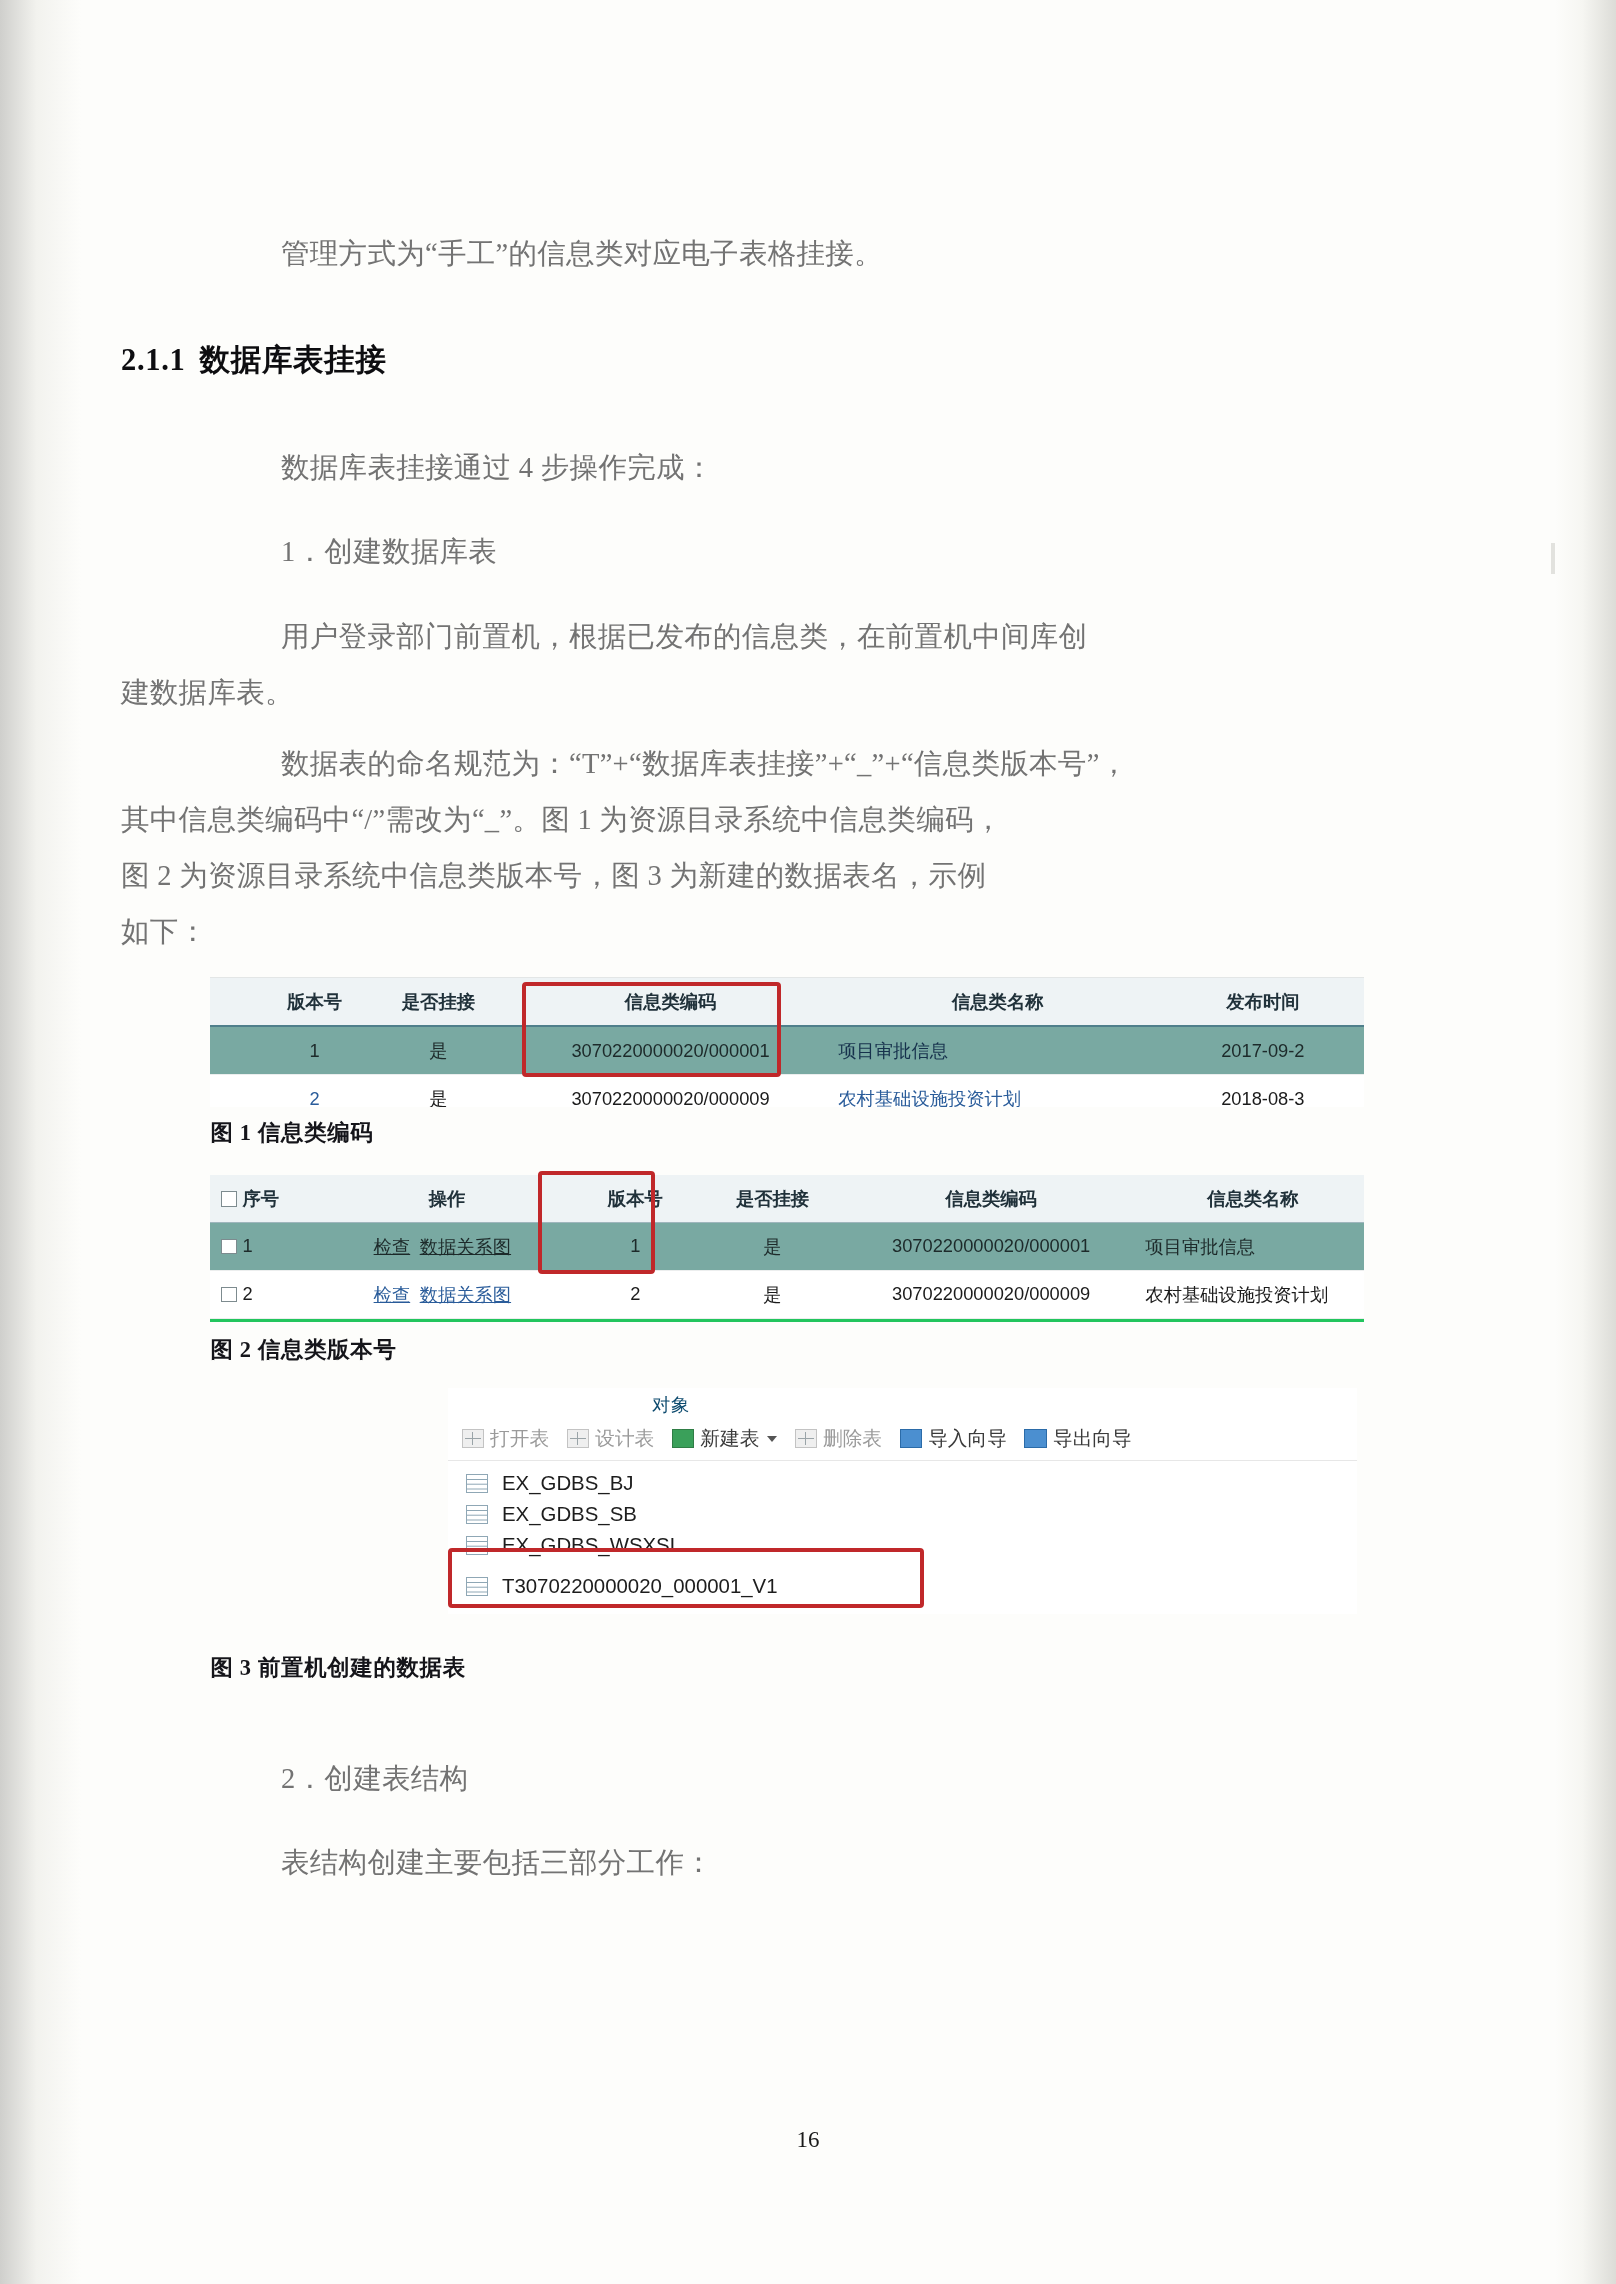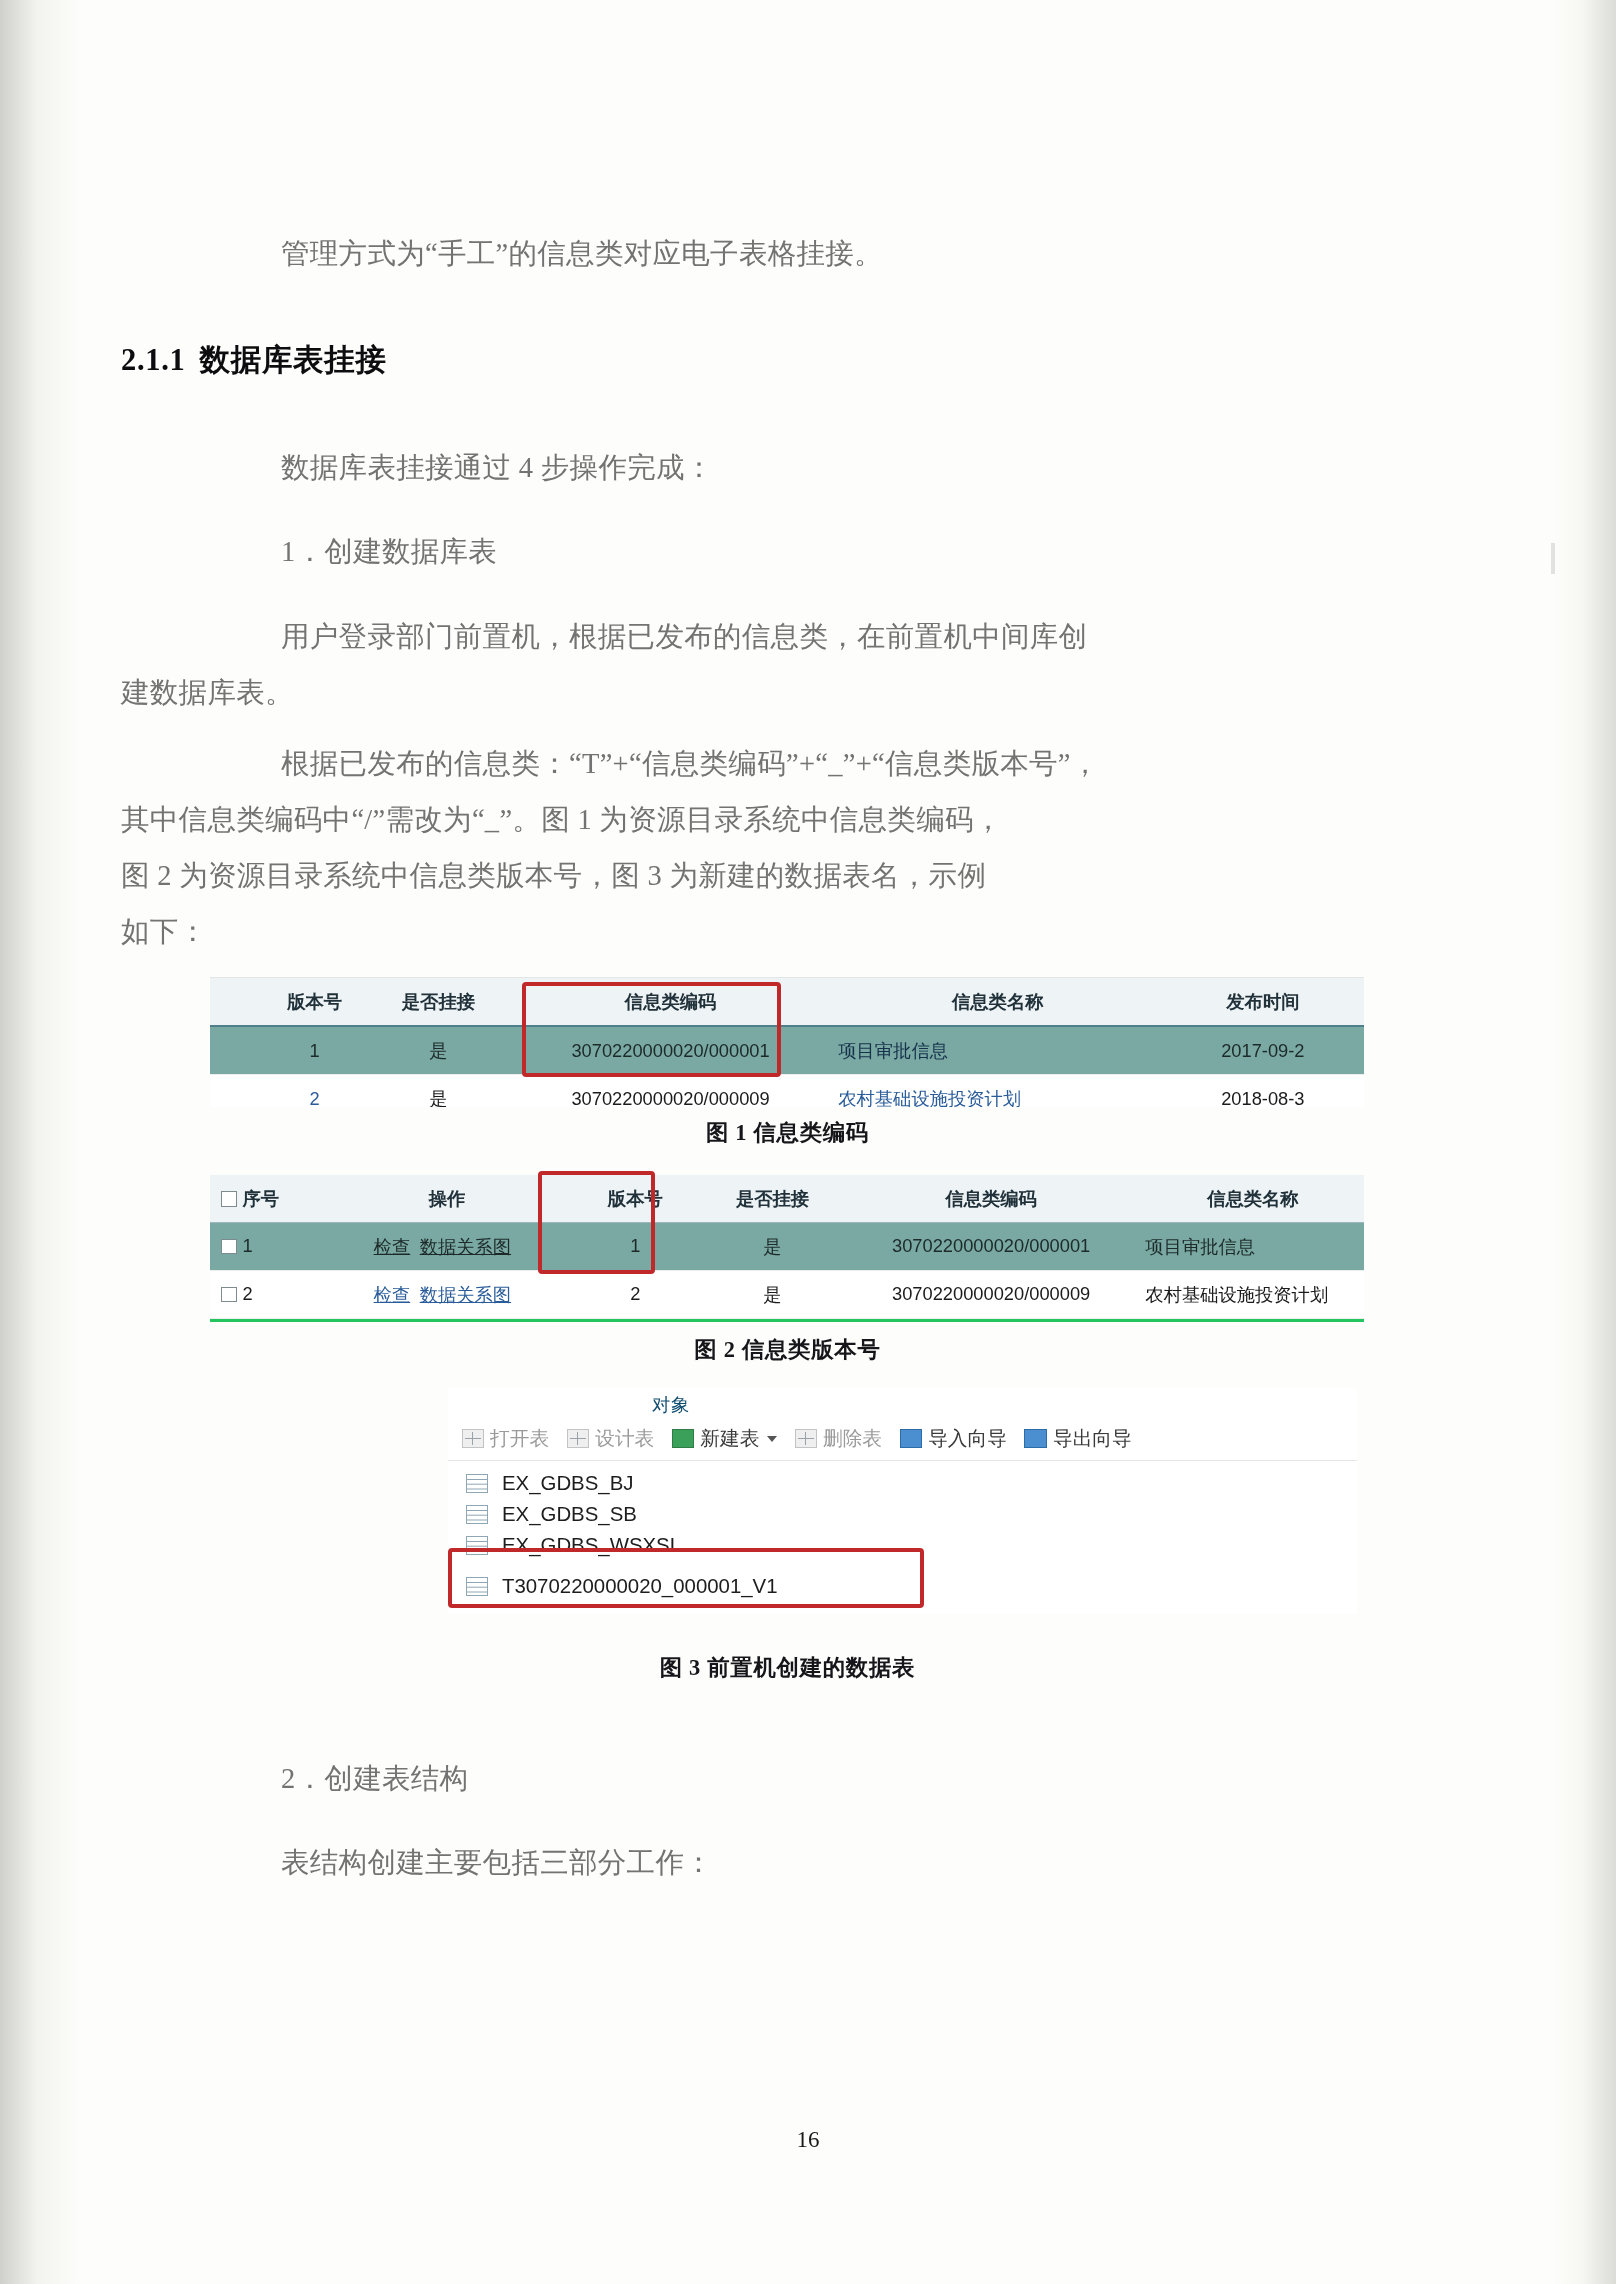--- a/index.html
+++ b/index.html
@@ -51,21 +51,20 @@
   .heading {
     font-family: "Liberation Serif", serif;
     font-weight: bold;
     font-size: 30.5px;
     color: #0d0d10;
     letter-spacing: 0.7px;
   }
   .heading .num { margin-right: 14px; }
 
   .figcaption {
-    text-align: center;
     font-size: 22.4px;
     font-weight: bold;
     color: #15151a;
     letter-spacing: 0.7px;
   }
 
   
   .fig {
     position: relative;
     background: #ffffff;
@@ -257,21 +256,21 @@
 
     <div style="height:30px;"></div>
 
     <p class="para indent">数据库表挂接通过 4 步操作完成：</p>
     <p class="para indent">1．创建数据库表</p>
     <p class="para indent" style="margin:0;">用户登录部门前置机，根据已发布的信息类，在前置机中间库创</p>
     <p class="para" style="margin:0 0 0 -103px;">建数据库表。</p>
 
     <div style="height:15px;"></div>
 
-    <p class="para indent" style="margin:0;">根据已发布的信息类：“T”+“信息类编码”+“_”+“信息类版本号”，</p>
+    <p class="para indent" style="margin:0;">数据表的命名规范为：“T”+“数据库表挂接”+“_”+“信息类版本号”，</p>
     <p class="para" style="margin:0 0 0 -103px;">其中信息类编码中“/”需改为“_”。图 1 为资源目录系统中信息类编码，</p>
     <p class="para" style="margin:0 0 0 -103px;">图 2 为资源目录系统中信息类版本号，图 3 为新建的数据表名，示例</p>
     <p class="para" style="margin:0 0 0 -103px;">如下：</p>
 
     <div style="height:17.6px;"></div>
 
     <div class="fig fig1">
       <div class="clip">
         <table class="grid">
           <thead>

